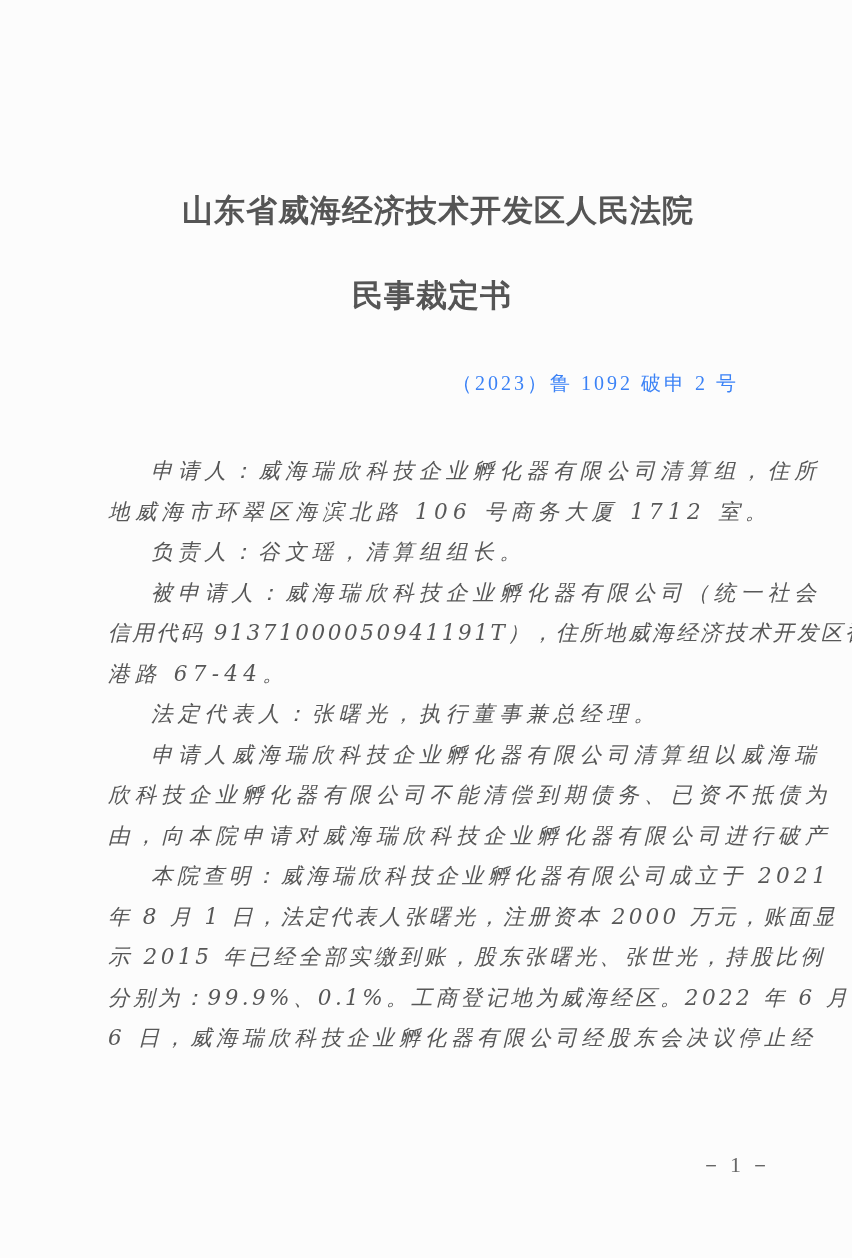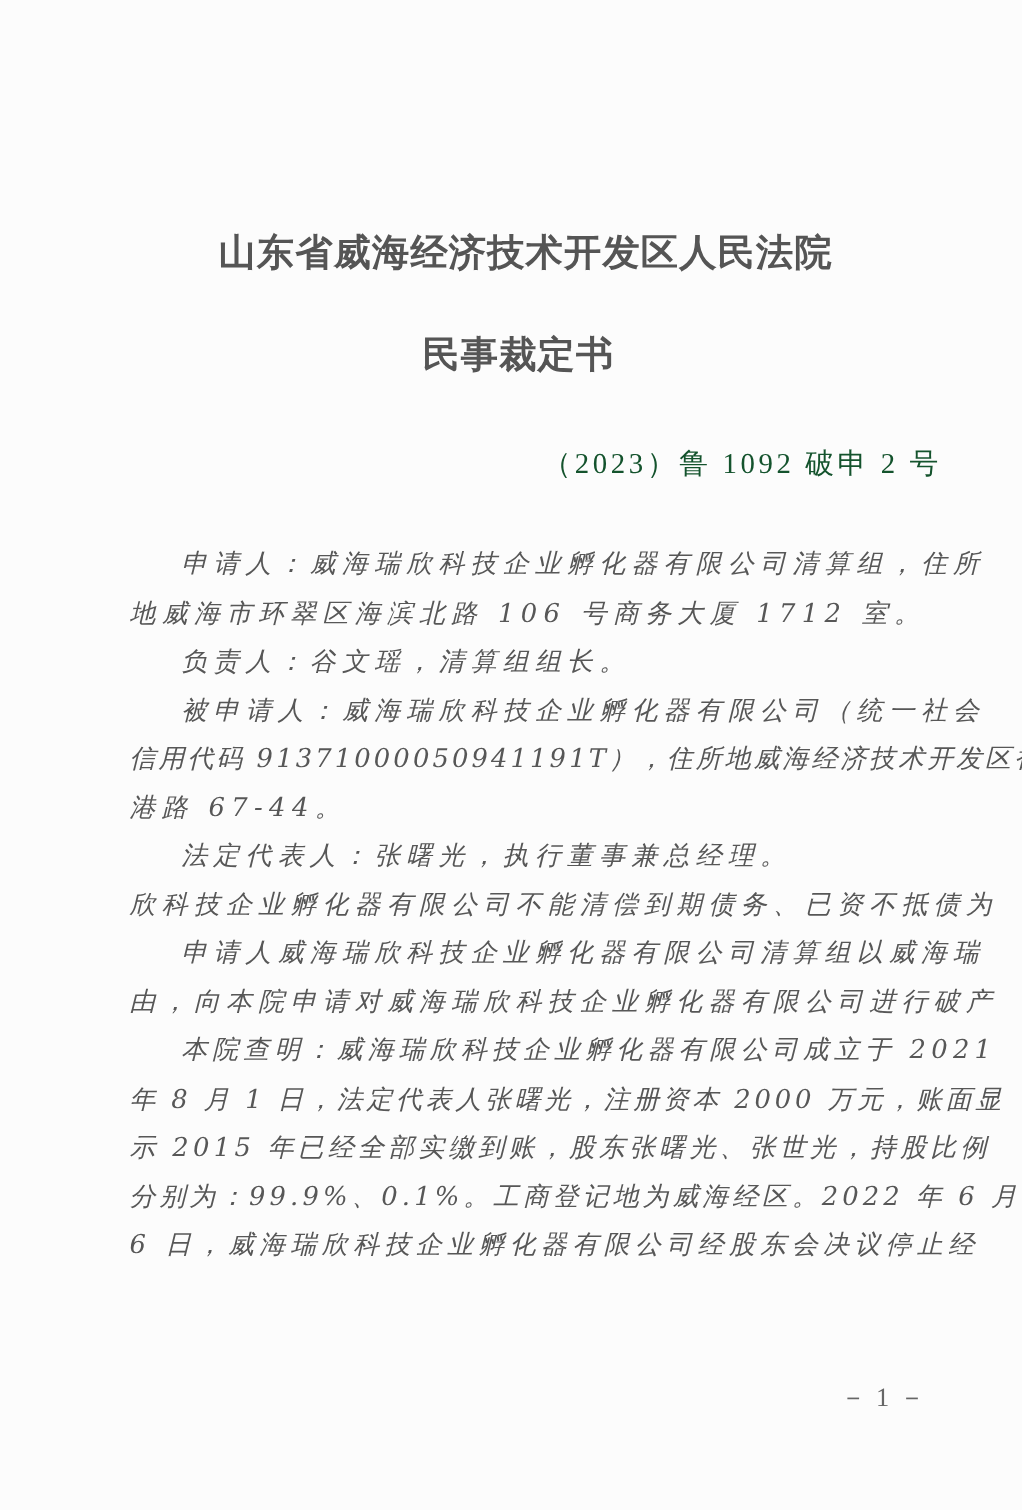--- a/index.html
+++ b/index.html
@@ -38,22 +38,22 @@
     .title-doc {
       top: 275px;
       font-size: 31px;
       left: 6px;
     }
     .case-no {
       position: absolute;
       top: 370px;
       left: 452px;
       font-family: "Liberation Serif", "DejaVu Serif", serif;
-      font-size: 24px;
-      color: #14532d;
+      font-size: 20px;
+      color: #3b82f6;
       letter-spacing: 3px;
       white-space: nowrap;
     }
     .body-text {
       position: absolute;
       left: 108px;
       top: 451px;
       width: 660px;
       font-family: "DejaVu Serif", "Liberation Serif", serif;
       font-size: 21.5px;
@@ -95,22 +95,22 @@
     <div class="line">地威海市环翠区海滨北路 106 号商务大厦 1712 室。</div>
 
     <div class="line indent">负责人：谷文瑶，清算组组长。</div>
 
     <div class="line indent">被申请人：威海瑞欣科技企业孵化器有限公司（统一社会</div>
     <div class="line" style="letter-spacing:2.6px;">信用代码 91371000050941191T），住所地威海经济技术开发区香</div>
     <div class="line">港路 67-44。</div>
 
     <div class="line indent">法定代表人：张曙光，执行董事兼总经理。</div>
 
+    <div class="line indent">申请人威海瑞欣科技企业孵化器有限公司清算组以威海瑞</div>
     <div class="line">欣科技企业孵化器有限公司不能清偿到期债务、已资不抵债为</div>
-    <div class="line indent">申请人威海瑞欣科技企业孵化器有限公司清算组以威海瑞</div>
     <div class="line">由，向本院申请对威海瑞欣科技企业孵化器有限公司进行破产</div>
 
     <div class="line indent" style="letter-spacing:4.4px;">本院查明：威海瑞欣科技企业孵化器有限公司成立于 2021</div>
     <div class="line" style="letter-spacing:3.2px;text-align:right;">年 8 月 1 日，法定代表人张曙光，注册资本 2000 万元，账面显</div>
     <div class="line" style="letter-spacing:3.6px;">示 2015 年已经全部实缴到账，股东张曙光、张世光，持股比例</div>
     <div class="line" style="letter-spacing:3.4px;">分别为：99.9%、0.1%。工商登记地为威海经区。2022 年 6 月</div>
     <div class="line" style="letter-spacing:4.6px;">6 日，威海瑞欣科技企业孵化器有限公司经股东会决议停止经</div>
   </div>
 
   <div class="page-number">－1－</div>

